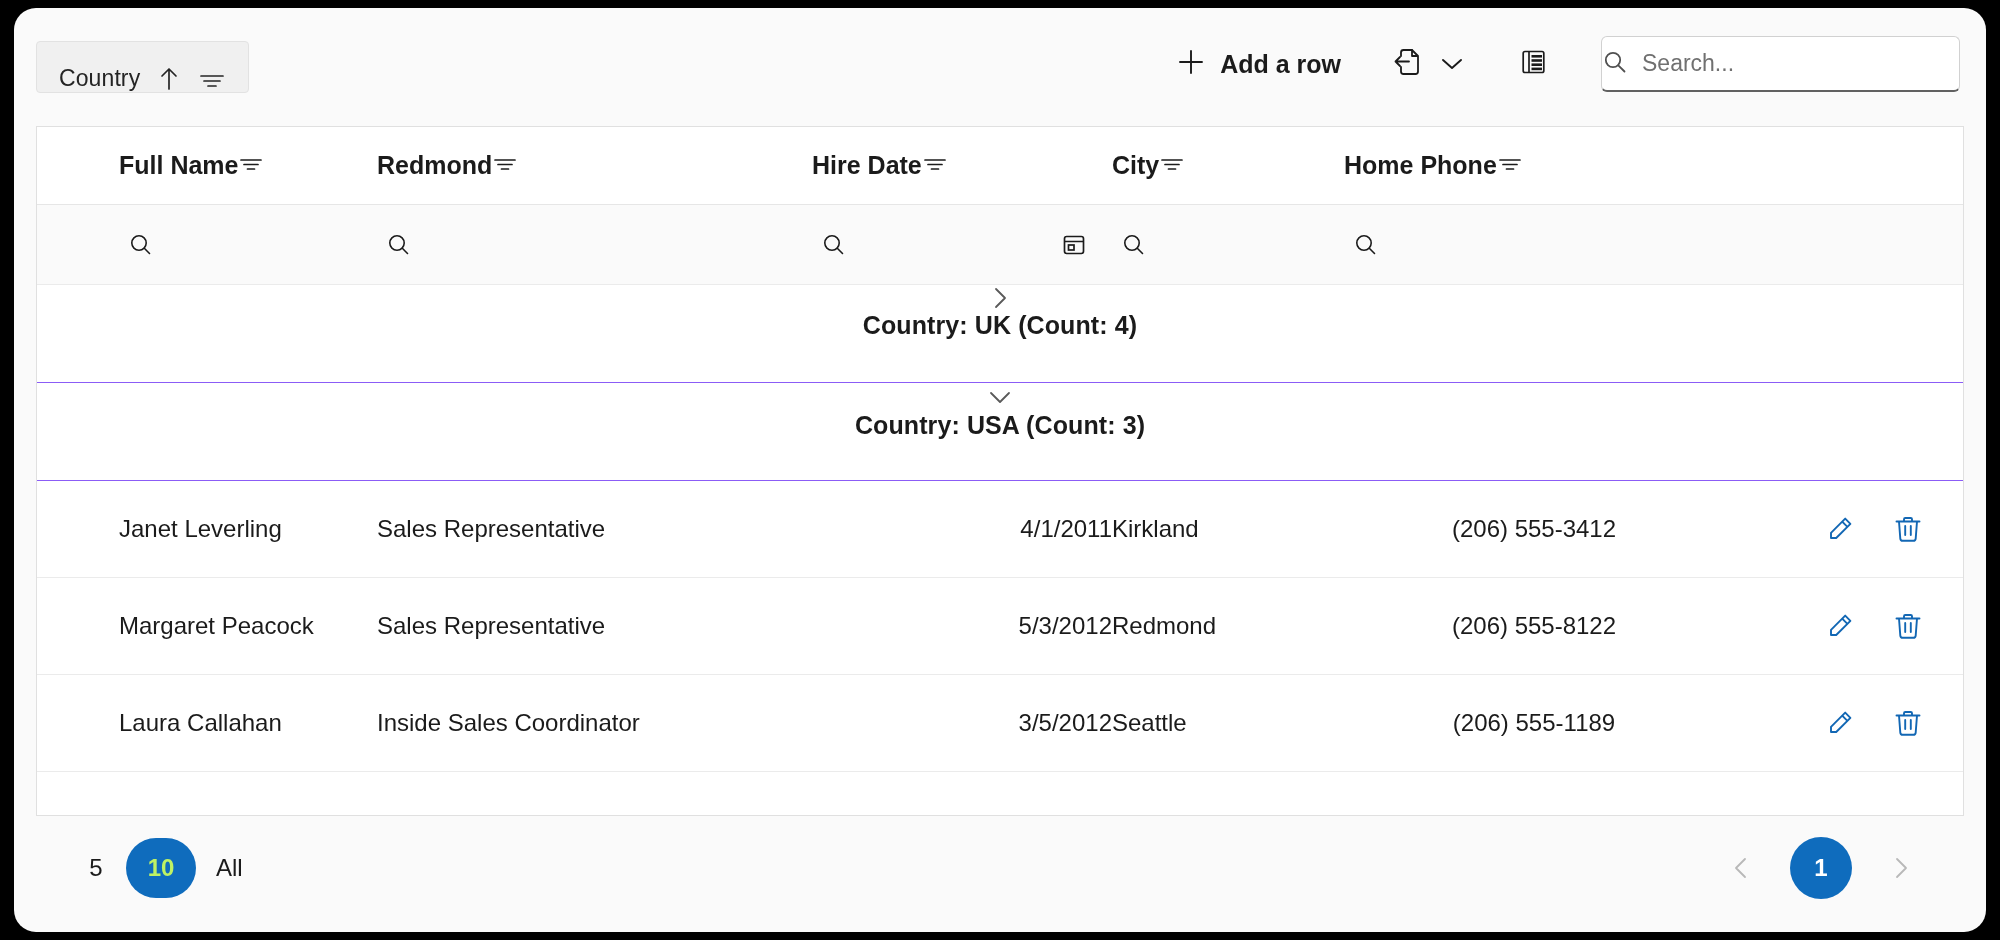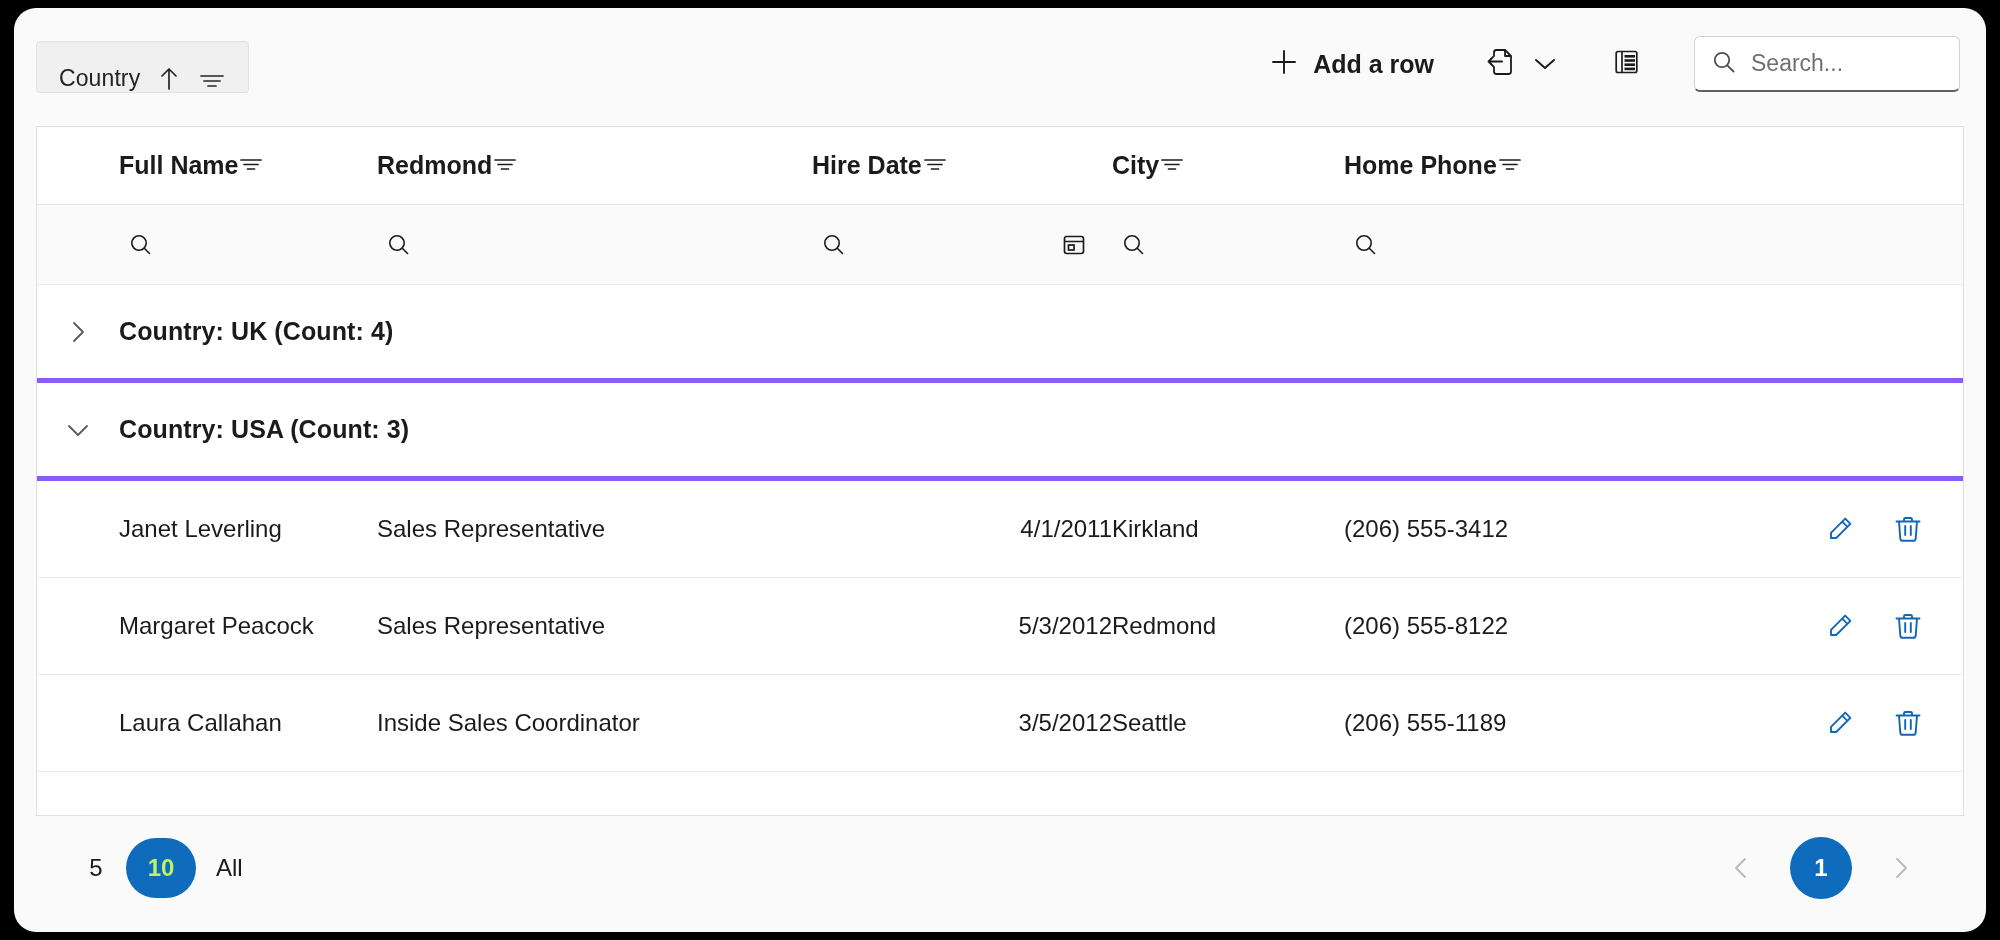--- a/index.html
+++ b/index.html
@@ -102,24 +102,24 @@
     margin-left: 34px;
     border-radius: 6px;
     cursor: pointer;
   }
 
   
   #search-box {
     display: flex;
     align-items: center;
     gap: 14px;
-    width: 266px;
+    width: 359px;
     height: 56px;
     margin-left: 40px;
-    padding: 0 16px;
+    padding: 0 0;
     background: #ffffff;
     border: 1px solid #d1d1d1;
     border-bottom: 2px solid #616161;
     border-radius: 6px;
   }
   #search-box input {
     flex: 1;
     border: none;
     outline: none;
     background: transparent;
@@ -141,21 +141,21 @@
     border-top: 1px solid #e0e0e0;
   }
 
   .grid-row { display: flex; align-items: center; width: 100%; }
 
   
   .c-name   { width: 340px; padding-left: 82px; }
   .c-pos    { width: 435px; }
   .c-date   { width: 300px; text-align: right; }
   .c-city   { width: 232px; }
-  .c-phone  { width: 380px; }
+  .c-phone  { width: 380px; text-align: center; }
   .c-act    { flex: 1; }
 
   #header-row {
     height: 78px;
     background: #ffffff;
     border-bottom: 1px solid #e6e6e6;
   }
   #header-row .hcell {
     display: flex;
     align-items: center;
@@ -178,21 +178,22 @@
   .filter-ico-btn {
     display: flex; align-items: center; justify-content: center;
     width: 44px; height: 44px;
     border-radius: 4px;
     cursor: pointer;
   }
 
   .group-row {
     height: 98px;
     background: #ffffff;
-    border-bottom: 5px solid #8b5cf6;
+    border-bottom: 1px solid #8b5cf6;
+    flex-direction: column;
   }
   .group-row .expander {
     width: 82px;
     display: flex;
     align-items: center;
     justify-content: center;
     cursor: pointer;
   }
   .group-row .group-label {
     font-size: 25px;

